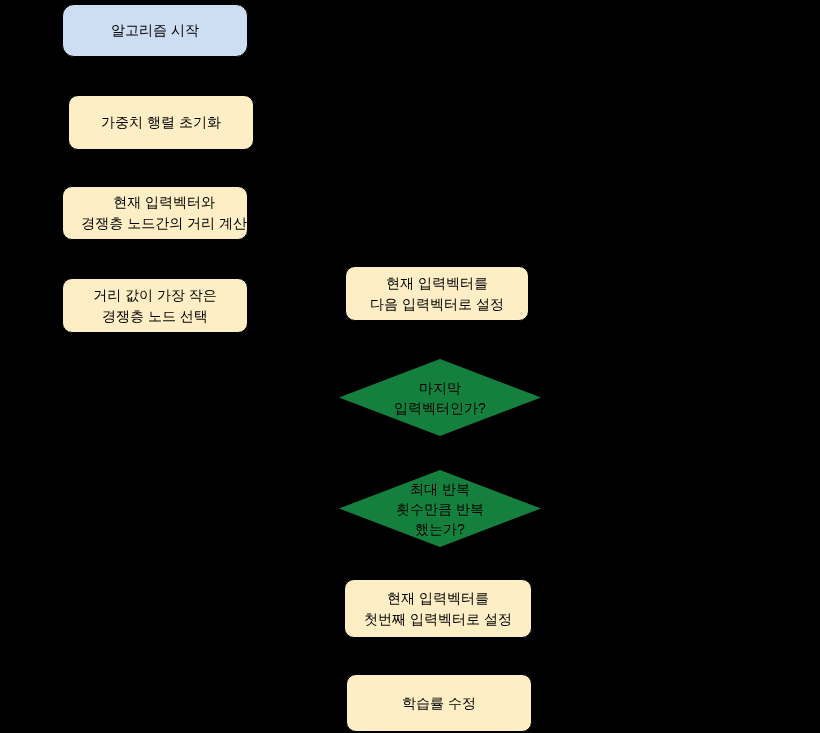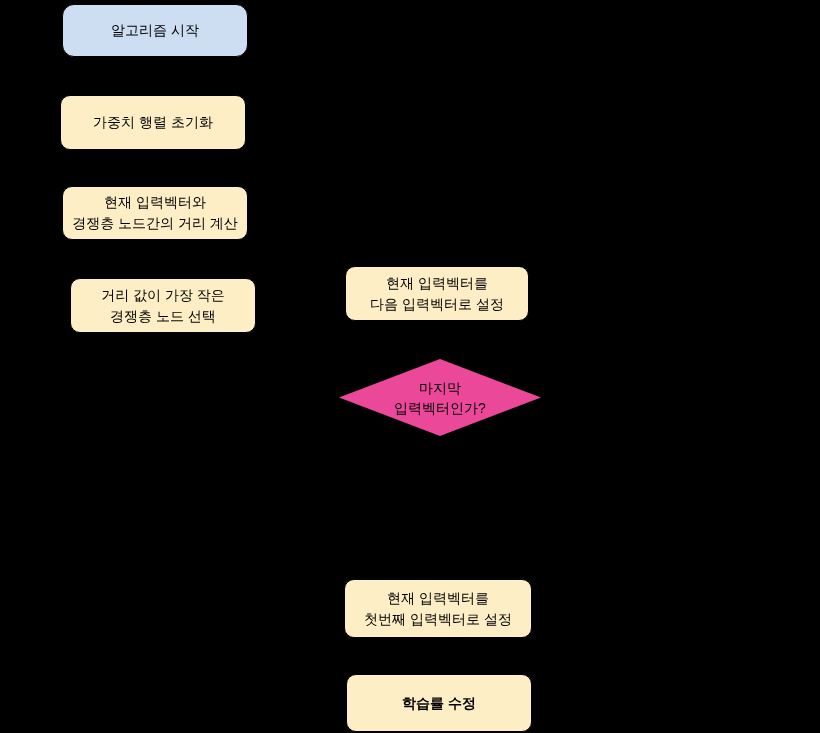--- a/index.html
+++ b/index.html
@@ -36,36 +36,36 @@
     background: #cdddf2;
     border: 1px solid #000000;
     border-radius: 12px;
   }
   .terminator-end {
     background: #f9c9c9;
     border: 1px solid #000000;
     border-radius: 13px;
   }
   .decision {
-    background: #ec4899;
+    background: #15803d;
     clip-path: polygon(50% 0%, 100% 50%, 50% 100%, 0% 50%);
     line-height: 20px;
   }
   
   #n-start        { left: 62px;  top: 4px;   width: 186px; height: 53px; }
-  #n-init         { left: 60px;  top: 95px;  width: 186px; height: 55px; }
-  #n-dist         { left: 62px;  top: 186px; width: 186px; height: 54px; }
-  #n-select       { left: 70px;  top: 278px; width: 186px; height: 55px; }
+  #n-init         { left: 68px;  top: 95px;  width: 186px; height: 55px; }
+  #n-dist         { left: 62px;  top: 186px; width: 186px; height: 54px; justify-content: flex-end; }
+  #n-select       { left: 62px;  top: 278px; width: 186px; height: 55px; }
   #n-update       { left: 61px;  top: 370px; width: 186px; height: 55px; }
   #n-next         { left: 345px; top: 266px; width: 184px; height: 55px; }
   #n-islast       { left: 339px; top: 359px; width: 202px; height: 77px; }
   #n-maxiter      { left: 339px; top: 470px; width: 202px; height: 77px; }
   #n-end          { left: 630px; top: 479px; width: 187px; height: 57px; }
   #n-first        { left: 344px; top: 579px; width: 188px; height: 59px; }
-  #n-lrate        { left: 346px; top: 674px; width: 186px; height: 58px; font-weight: bold; }
+  #n-lrate        { left: 346px; top: 674px; width: 186px; height: 58px; }
 </style>
 </head>
 <body>
 
 <div id="canvas">
 
   <div id="n-start" class="node terminator-start">
     <span>알고리즘 시작</span>
   </div>
 
@@ -87,20 +87,25 @@
   <div id="n-next" class="node process">
     <span>현재 입력벡터를
 다음 입력벡터로 설정</span>
   </div>
 
   <div id="n-islast" class="node decision">
     <span>마지막
 입력벡터인가?</span>
   </div>
 
+  <div id="n-maxiter" class="node decision">
+    <span>최대 반복
+횟수만큼 반복
+했는가?</span>
+  </div>
 
 
   <div id="n-first" class="node process">
     <span>현재 입력벡터를
 첫번째 입력벡터로 설정</span>
   </div>
 
   <div id="n-lrate" class="node process">
     <span>학습률 수정</span>
   </div>

